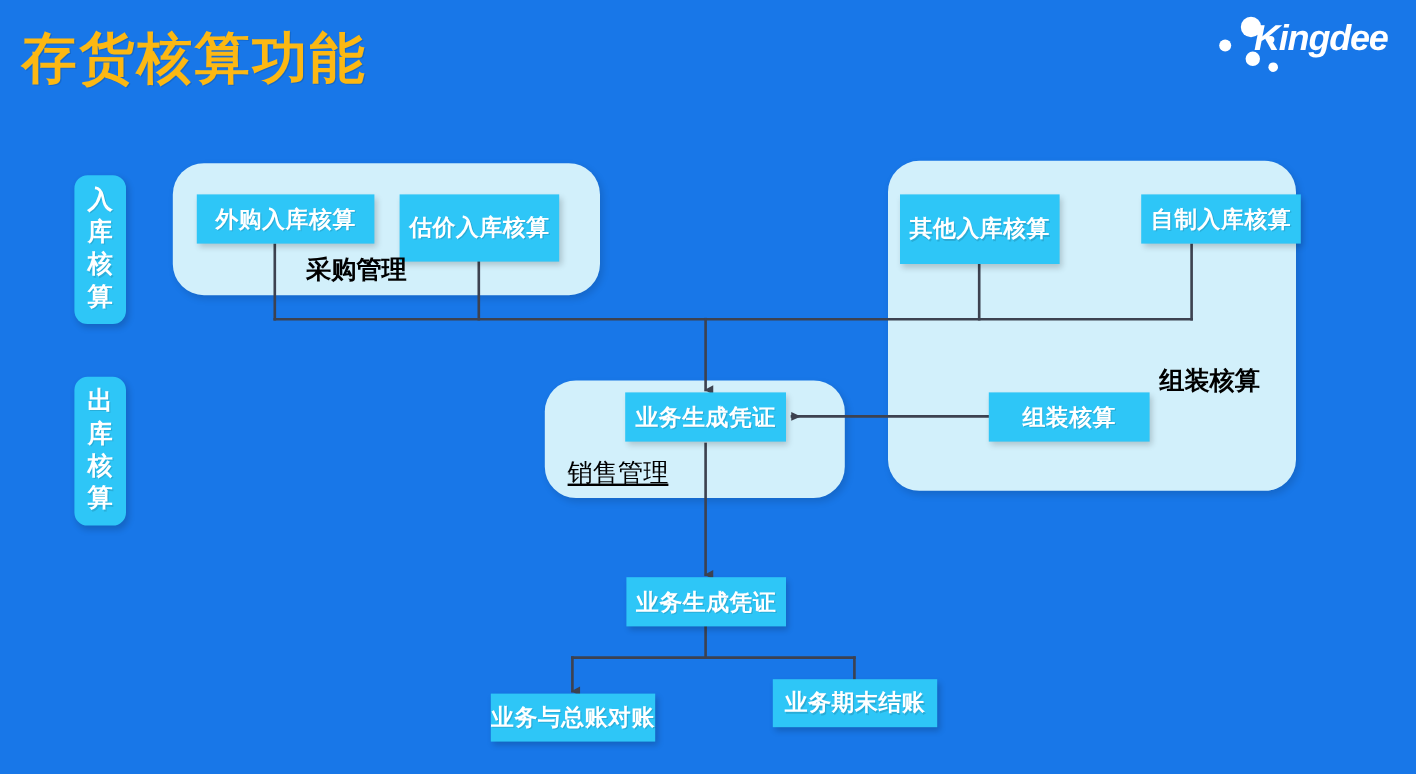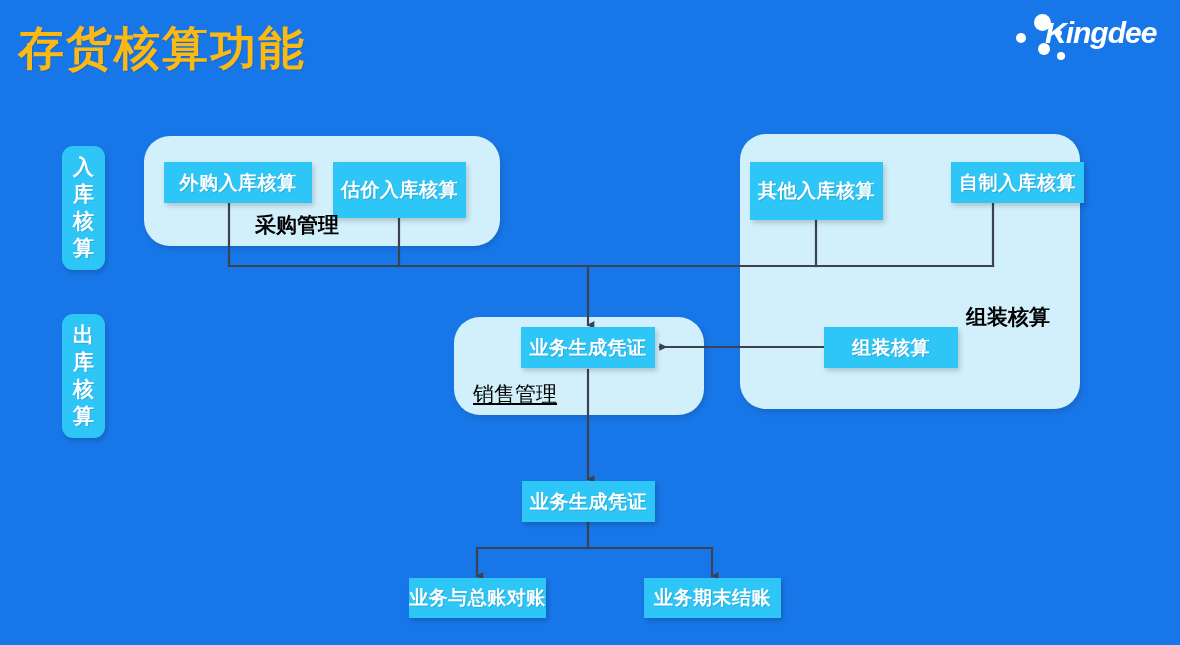--- a/index.html
+++ b/index.html
@@ -208,21 +208,21 @@
   </div>
 
   <div class="node" style="left:522px; top:481px; width:133px; height:41px;justify-content:center;">
     <span>业务生成凭证</span>
   </div>
 
   <div class="node" style="left:409px; top:578px; width:137px; height:40px;">
     <span>业务与总账对账</span>
   </div>
 
-  <div class="node" style="left:644px; top:578px; width:137px; height:40px;">
+  <div class="node" style="left:644px; top:566px; width:137px; height:40px;">
     <span>业务期末结账</span>
   </div>
 
   <div class="group-label" style="left:255px; top:211px;">采购管理</div>
 
   <div class="group-label" style="left:966px; top:303px;">组装核算</div>
 
   <div class="group-label plain" style="left:473px; top:380px;">销售管理</div>
 
 </div>

